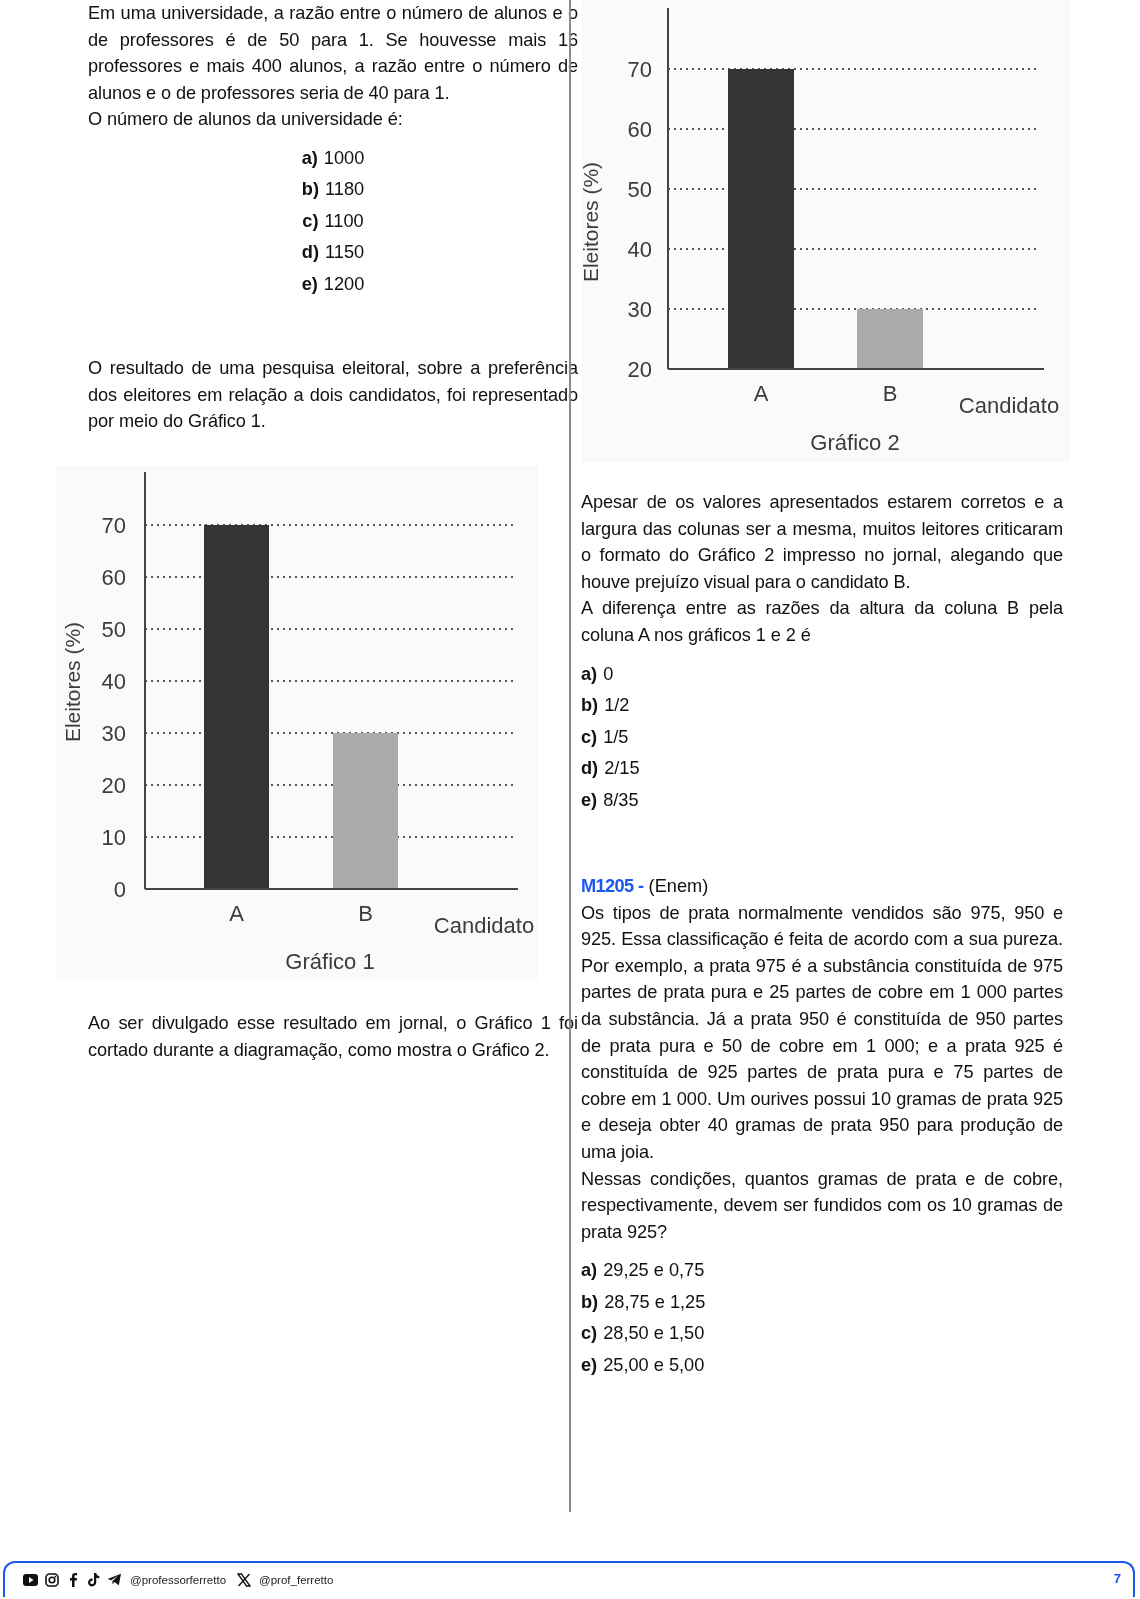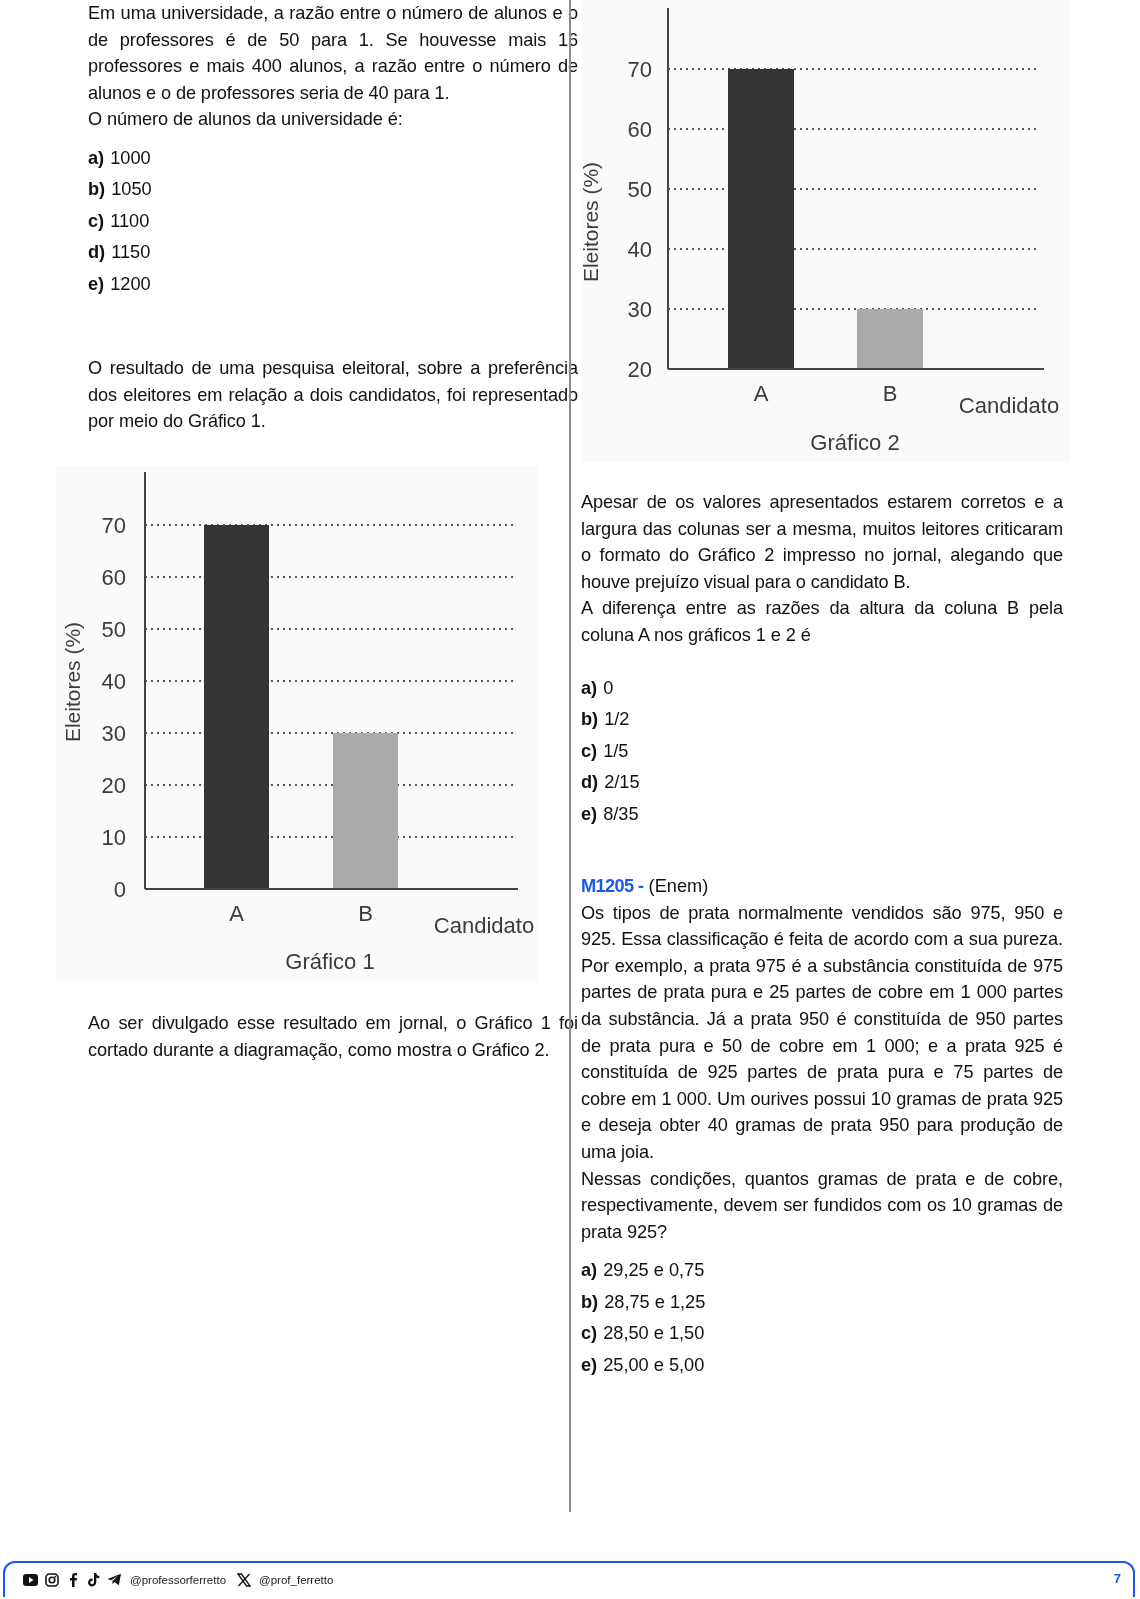--- a/index.html
+++ b/index.html
@@ -37,23 +37,23 @@
   .footer .page-num {
     position: absolute; right: 12px; top: 8px; font-size: 13px; font-weight: bold; color: #1a56f0;
   }
 </style>
 </head>
 <body>
 
 <div class="col col-left">
   <p class="p" style="margin-top:0px;">Em uma universidade, a razão entre o número de alunos e o de professores é de 50 para 1. Se houvesse mais 16 professores e mais 400 alunos, a razão entre o número de alunos e o de professores seria de 40 para 1.</p>
   <p class="p">O número de alunos da universidade é:</p>
-  <ul class="opts" style="margin-top:10px;">
+  <ul class="opts" style="margin-top:10px;text-align:center;">
     <li class="opt"><span class="letter">a)</span><span>1000</span></li>
-    <li class="opt"><span class="letter">b)</span><span>1050</span></li>
+    <li class="opt"><span class="letter">b)</span><span>1180</span></li>
     <li class="opt"><span class="letter">c)</span><span>1100</span></li>
     <li class="opt"><span class="letter">d)</span><span>1150</span></li>
     <li class="opt"><span class="letter">e)</span><span>1200</span></li>
   </ul>
 
   <div style="position:absolute; top:355px; left:0; width:490px;">
     <p class="p">O resultado de uma pesquisa eleitoral, sobre a preferência dos eleitores em relação a dois candidatos, foi representado por meio do Gráfico 1.</p>
   </div>
 
   <div style="position:absolute; top:1010px; left:0; width:490px;">
@@ -114,21 +114,21 @@
       <text x="0" y="0" font-size="21" text-anchor="middle" transform="translate(16,222) rotate(-90)">Eleitores (%)</text>
       <text x="427" y="413" font-size="22" text-anchor="middle">Candidato</text>
       <text x="273" y="450" font-size="22" text-anchor="middle">Gráfico 2</text>
     </svg>
 </div>
 
 <div class="col col-right" style="left:581px; width:482px;">
   <div style="position:absolute; top:489px; left:0; width:482px;">
     <p class="p">Apesar de os valores apresentados estarem corretos e a largura das colunas ser a mesma, muitos leitores criticaram o formato do Gráfico 2 impresso no jornal, alegando que houve prejuízo visual para o candidato B.</p>
     <p class="p">A diferença entre as razões da altura da coluna B pela coluna A nos gráficos 1 e 2 é</p>
-    <ul class="opts" style="margin-top:24px;">
+    <ul class="opts" style="margin-top:10px;">
       <li class="opt"><span class="letter">a)</span><span>0</span></li>
       <li class="opt"><span class="letter">b)</span><span>1/2</span></li>
       <li class="opt"><span class="letter">c)</span><span>1/5</span></li>
       <li class="opt"><span class="letter">d)</span><span>2/15</span></li>
       <li class="opt"><span class="letter">e)</span><span>8/35</span></li>
     </ul>
   </div>
 
   <div style="position:absolute; top:873px; left:0; width:482px;">
     <div class="qhead">

